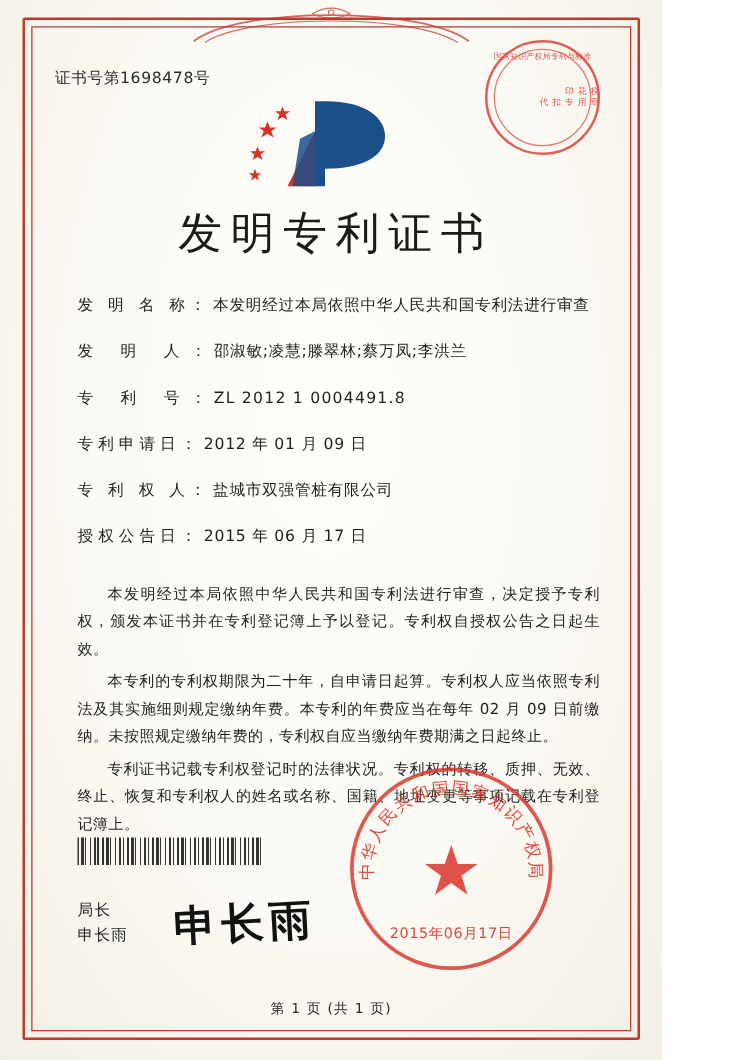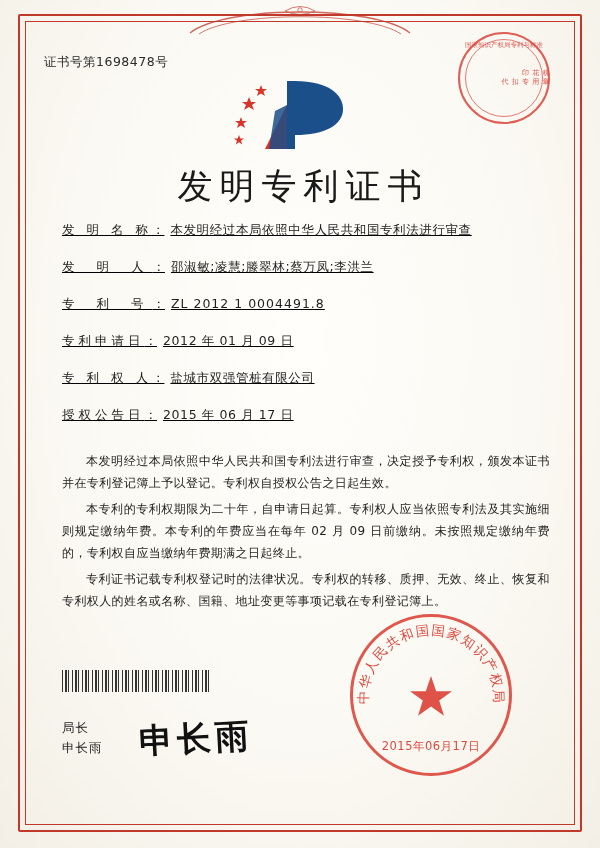--- a/index.html
+++ b/index.html
@@ -5,21 +5,21 @@
   html, body {
     margin: 0;
     padding: 0;
     background: #ffffff;
   }
   body {
     font-family: "DejaVu Sans", "Liberation Sans", sans-serif;
   }
   .page {
     position: relative;
-    width: 600px;
+    width: 530px;
     height: 848px;
     overflow: hidden;
     background: #fdfcf8;
   }
   
   .paper {
     position: absolute;
     inset: 0;
     background:
       radial-gradient(ellipse at 50% 40%, #fffefb 0%, #fbf9f3 55%, #f3efe6 100%);
@@ -138,24 +138,23 @@
     font-family: "DejaVu Serif", "Liberation Serif", serif;
     font-size: 35px;
     letter-spacing: 7px;
     color: #1a1a1a;
     font-weight: 400;
     margin-top: 2px;
     text-indent: 7px;
   }
 
   .fields {
-    margin-top: 12px;
+    margin-top: 26px;
     padding-left: 18px;
     padding-right: 10px;
-    text-decoration: underline;
   }
   .field-row {
     display: flex;
     align-items: baseline;
     margin-bottom: 20px;
     font-size: 12.5px;
     color: #1f1f1f;
   }
   .field-label {
     white-space: nowrap;
@@ -380,14 +379,15 @@
         <text font-size="13.5" fill="#d8352a" opacity="0.9" letter-spacing="1.5">
           <textPath href="#arcpath" startOffset="50%" text-anchor="middle">中华人民共和国国家知识产权局</textPath>
         </text>
         <g transform="translate(81,84)" fill="#d8352a" opacity="0.85">
           <polygon points="0,-22 5.2,-6.8 21,-6.8 8.2,2.6 13,17.8 0,8.4 -13,17.8 -8.2,2.6 -21,-6.8 -5.2,-6.8"></polygon>
         </g>
       </svg>
       <div class="seal-date">2015年06月17日</div>
     </div>
 
+    <div class="footer">第 1 页 (共 1 页)</div>
   </div>
 </div>
 
 </body></html>

